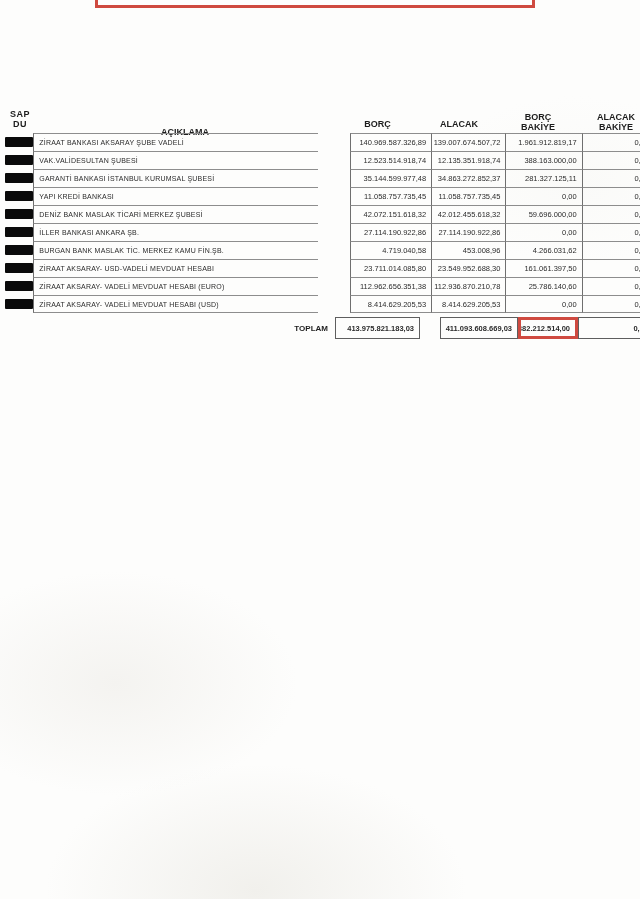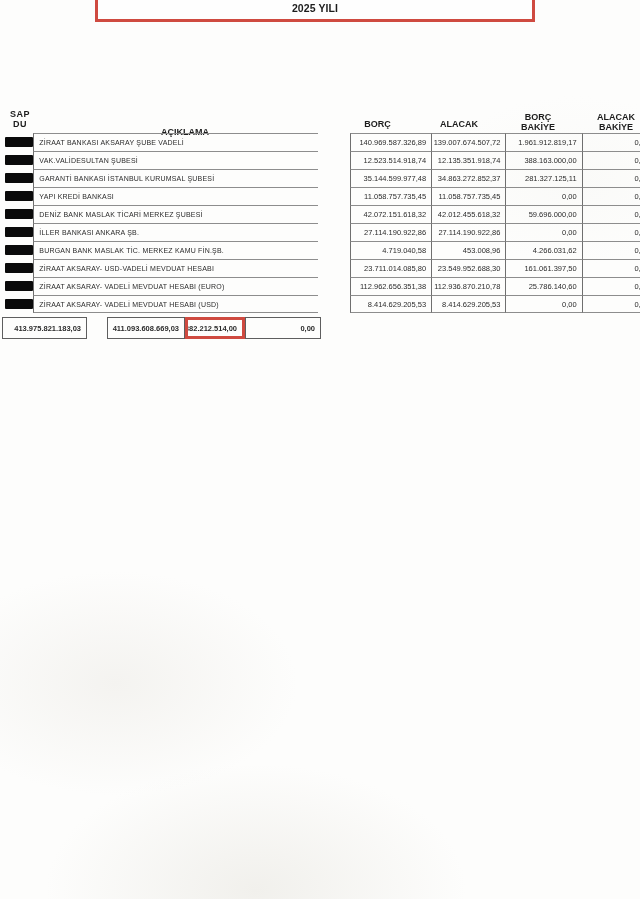--- a/index.html
+++ b/index.html
@@ -59,21 +59,20 @@
   .t-bb{width:60px;border:3px solid var(--accent,#cf4a40);height:28px;position:relative;padding-left:48px;}
   .t-ab{width:76px;border:1px solid #5e5e5e;}
   .row-total .num{font-weight:bold;}
 </style>
 </head>
 <body>
 
 <div class="page">
 
   <div class="title-box">
-    <div>2025 YILI</div>
   </div>
 
   <div class="col-head code-head">
     <div>SAP</div>
     <div>DU</div>
   </div>
   <div class="col-head h-aciklama">AÇIKLAMA</div>
   <div class="col-head h-borc">BORÇ</div>
   <div class="col-head h-alacak">ALACAK</div>
   <div class="col-head h-bb">
@@ -192,20 +191,21 @@
     </div>
     <div class="c-desc">ZİRAAT AKSARAY- VADELİ MEVDUAT HESABI (USD)</div>
     <div class="c-borc num">8.414.629.205,53</div>
     <div class="c-alacak num">8.414.629.205,53</div>
     <div class="c-bb num">0,00</div>
     <div class="c-ab num">0,00</div>
   </div>
 </div>
 
     <div class="row-total">
+      <div class="t-label">TOPLAM</div>
       <div class="t-borc num">413.975.821.183,03</div>
       <div class="t-alacak num">411.093.608.669,03</div>
       <div class="t-bb num">2.882.212.514,00</div>
       <div class="t-ab num">0,00</div>
     </div>
   </div>
 
 </div>
 
 </body></html>

